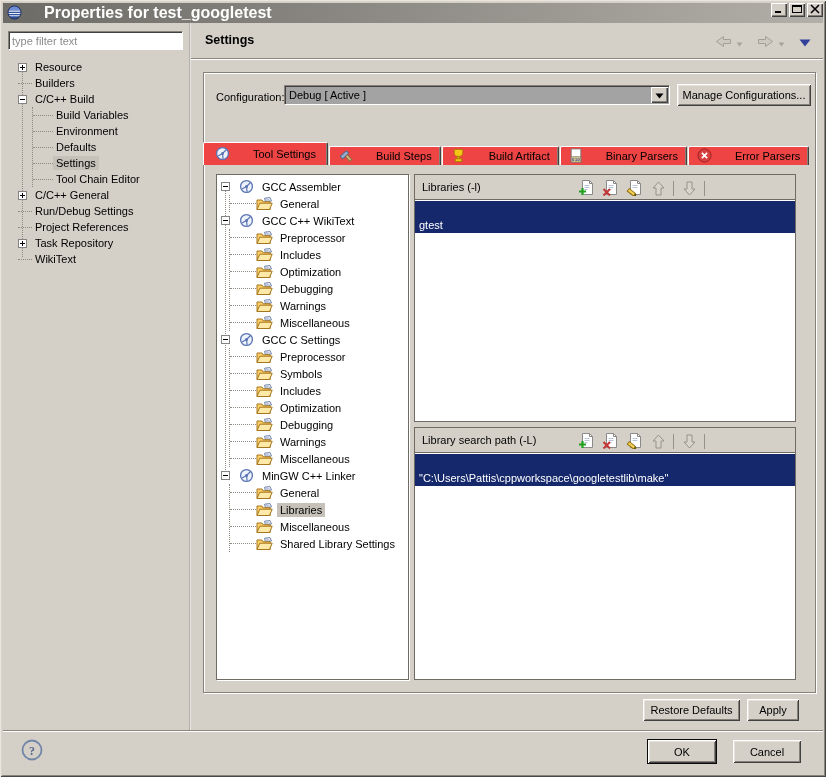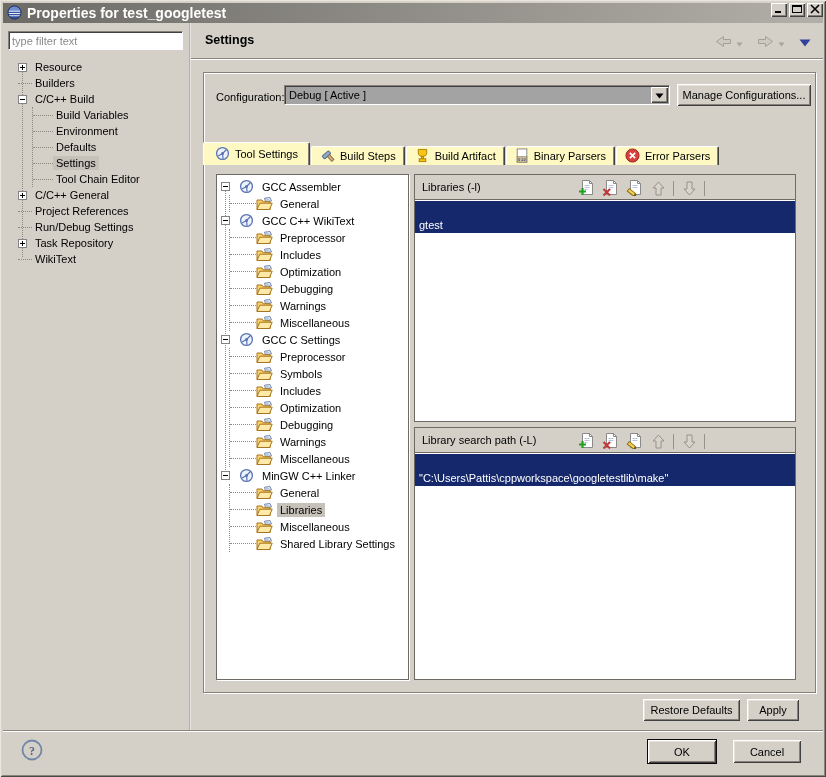--- a/index.html
+++ b/index.html
@@ -5,21 +5,21 @@
   html,body{margin:0;padding:0;background:#808080;}
   *{box-sizing:border-box;}
   .window{position:relative;width:826px;height:777px;background:#d4d0c8;
     font-family:"Liberation Sans","DejaVu Sans",sans-serif;font-size:11px;color:#000;
     box-shadow:inset 1px 1px 0 #eae6de, inset -1px -1px 0 #484844, inset 2px 2px 0 #d8d4cc, inset -2px -2px 0 #8a867e;
     overflow:hidden;}
   
   .titlebar{position:absolute;left:3px;top:3px;right:3px;height:20px;
     background:linear-gradient(to right,#6d6b66,#b2afa8);
     display:flex;align-items:center;padding-left:4px;}
-  .titlebar .ttext{color:#fff;font-weight:bold;font-size:14px;margin-left:5px;white-space:nowrap;}
+  .titlebar .ttext{color:#fff;font-weight:bold;font-size:16px;margin-left:22px;white-space:nowrap;}
   .wbtns{position:absolute;right:3px;top:3px;display:flex;gap:2px;}
   .wbtn{width:16px;height:14px;background:#d4d0c8;display:flex;align-items:center;justify-content:center;
     box-shadow:inset 1px 1px 0 #fff, inset -1px -1px 0 #404040, inset -2px -2px 0 #85817a;}
   
   .sidebar{position:absolute;left:3px;top:23px;width:186px;bottom:47px;background:#d4d0c8;}
   .filter{position:absolute;left:5px;top:8px;width:175px;height:19px;background:#fff;
     border:1px solid;border-color:#85817a #fff #fff #85817a;box-shadow:inset 1px 1px 0 #404040;
     font:11px "Liberation Sans",sans-serif;padding:8px 3px;color:#000;outline:none;}
   .filter::placeholder{color:#8a8a8a;}
   #nav-tree{position:absolute;left:0;top:34px;right:0;padding-left:15px;padding-top:2px;}
@@ -53,21 +53,21 @@
   .combo .cbtn{position:absolute;right:1px;top:1px;bottom:1px;width:17px;background:#d4d0c8;
     display:flex;align-items:center;justify-content:center;
     box-shadow:inset 1px 1px 0 #fff, inset -1px -1px 0 #404040, inset -2px -2px 0 #85817a;}
   .btn{background:#d4d0c8;display:flex;align-items:center;justify-content:center;
     font:11px "Liberation Sans",sans-serif;color:#000;
     box-shadow:inset 1px 1px 0 #ffffff, inset -1px -1px 0 #404040, inset 2px 2px 0 #e6e2da, inset -2px -2px 0 #85817a;}
   .btn.default{outline:1px solid #0a0a0a;}
   .manage-btn{position:absolute;left:473px;top:11px;width:134px;height:22px;}
   
   .tabs{position:absolute;left:-1px;top:69px;height:23px;display:flex;align-items:flex-end;}
-  .tab{height:19px;display:flex;align-items:center;gap:5px;padding:0 8px;background:#fef9c3;
+  .tab{height:19px;display:flex;align-items:center;gap:23px;padding:0 8px;background:#ef4444;
     border-top:1px solid #fff;border-left:1px solid #fff;border-right:1px solid #404040;
     box-shadow:inset -1px 0 0 #85817a;border-radius:2px 2px 0 0;margin-right:1px;white-space:nowrap;}
   .tab.active{height:23px;padding:0 11px;}
   
   .tool-tree-box{position:absolute;left:12px;top:101px;width:193px;height:506px;background:#fff;
     border:1px solid #6f6b64;box-shadow:1px 1px 0 #fff;overflow:hidden;}
   #tool-tree{position:relative;padding:3px 0 0 4px;}
   #tool-tree::before{content:'';position:absolute;left:8px;top:11px;height:288px;border-left:1px dotted #8e8a82;}
   #tool-tree .pm{margin-right:8px;}
   #tool-tree .kids{margin-left:8px;border-left:1px dotted #8e8a82;}
@@ -161,25 +161,25 @@
             <span class="stub"></span>
             <span class="lab">Tool Chain Editor</span>
           </div>
         </div>
         <div class="trow">
           <span class="pm plus"></span>
           <span class="lab">C/C++ General</span>
         </div>
         <div class="trow">
           <span class="stub"></span>
+          <span class="lab">Run/Debug Settings</span>
+        </div>
+        <div class="trow">
+          <span class="stub"></span>
           <span class="lab">Project References</span>
-        </div>
-        <div class="trow">
-          <span class="stub"></span>
-          <span class="lab">Run/Debug Settings</span>
         </div>
         <div class="trow">
           <span class="pm plus"></span>
           <span class="lab">Task Repository</span>
         </div>
         <div class="trow">
           <span class="stub"></span>
           <span class="lab">WikiText</span>
         </div>
       </div>

